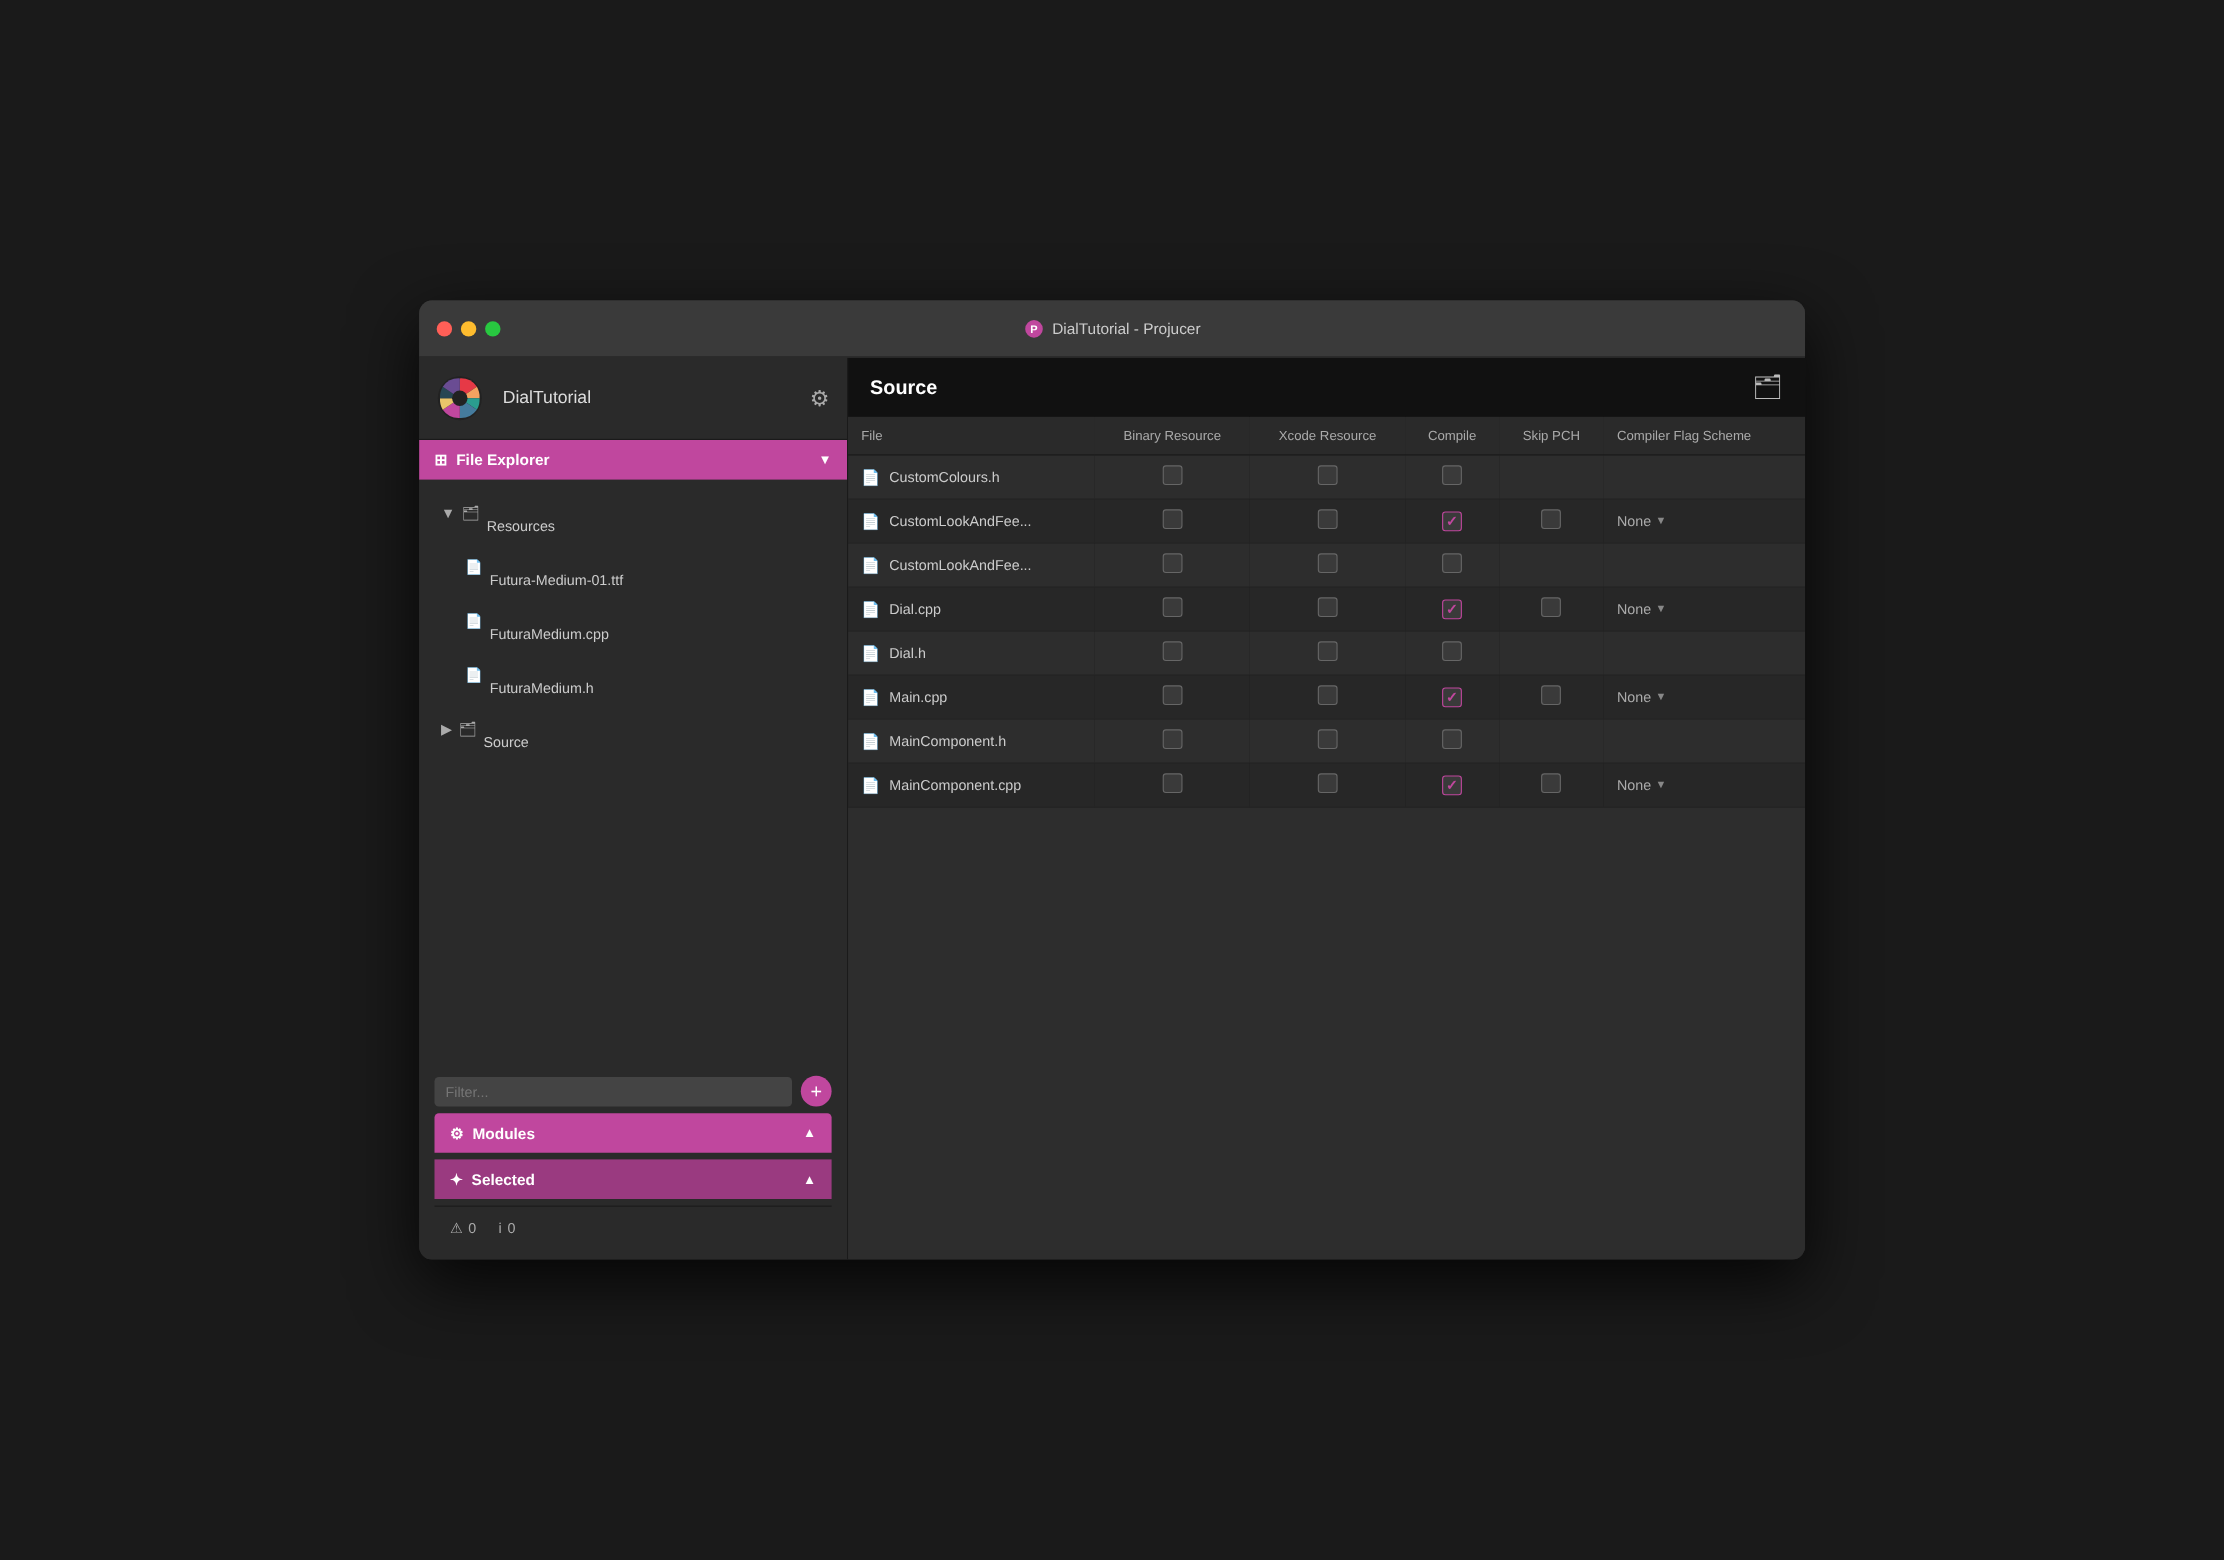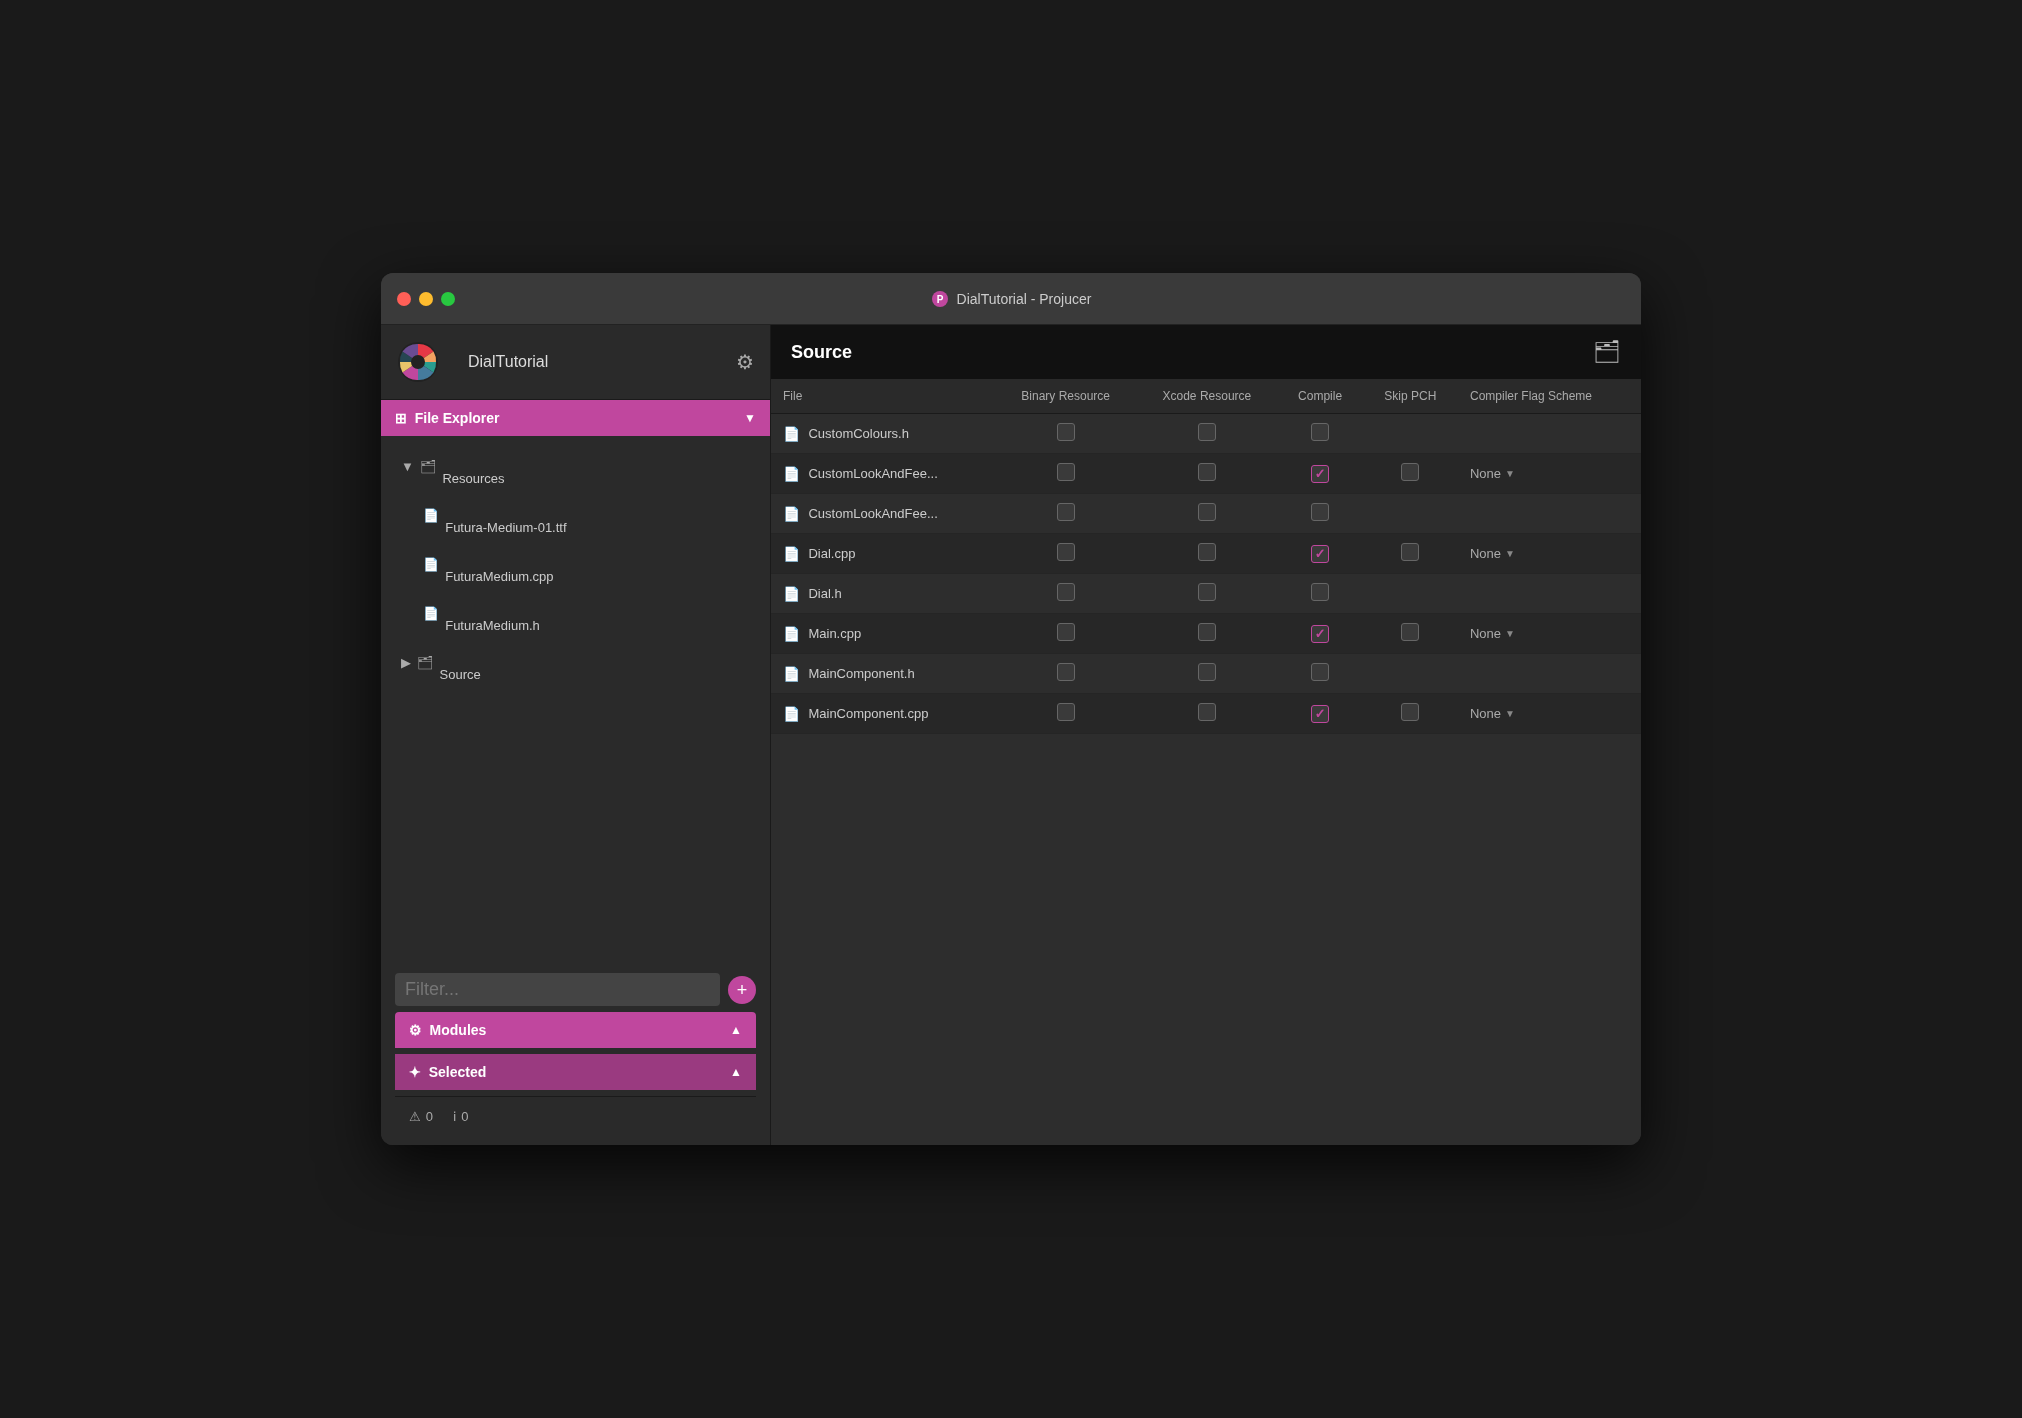--- a/index.html
+++ b/index.html
@@ -59,21 +59,21 @@
     .sidebar {
       width: 390px;
       background: #2a2a2a;
       display: flex;
       flex-direction: column;
       border-right: 1px solid #1a1a1a;
     }
     .sidebar-header {
       display: flex;
       align-items: center;
-      gap: 29px;
+      gap: 18px;
       padding: 16px;
       border-bottom: 1px solid #1a1a1a;
     }
     .app-name {
       color: #ddd;
       font-size: 16px;
       font-weight: 500;
     }
     .gear-btn {
       margin-left: auto;
@@ -126,21 +126,21 @@
       display: flex;
       gap: 8px;
       align-items: center;
     }
     .filter-input {
       background: #444;
       border: none;
       border-radius: 4px;
       padding: 6px 10px;
       color: #7dd3fc;
-      font-size: 18px;
+      font-size: 13px;
       flex: 1;
       outline: none;
     }
     .add-btn {
       width: 28px;
       height: 28px;
       background: #c0479e;
       border-radius: 50%;
       display: flex;
       align-items: center;

